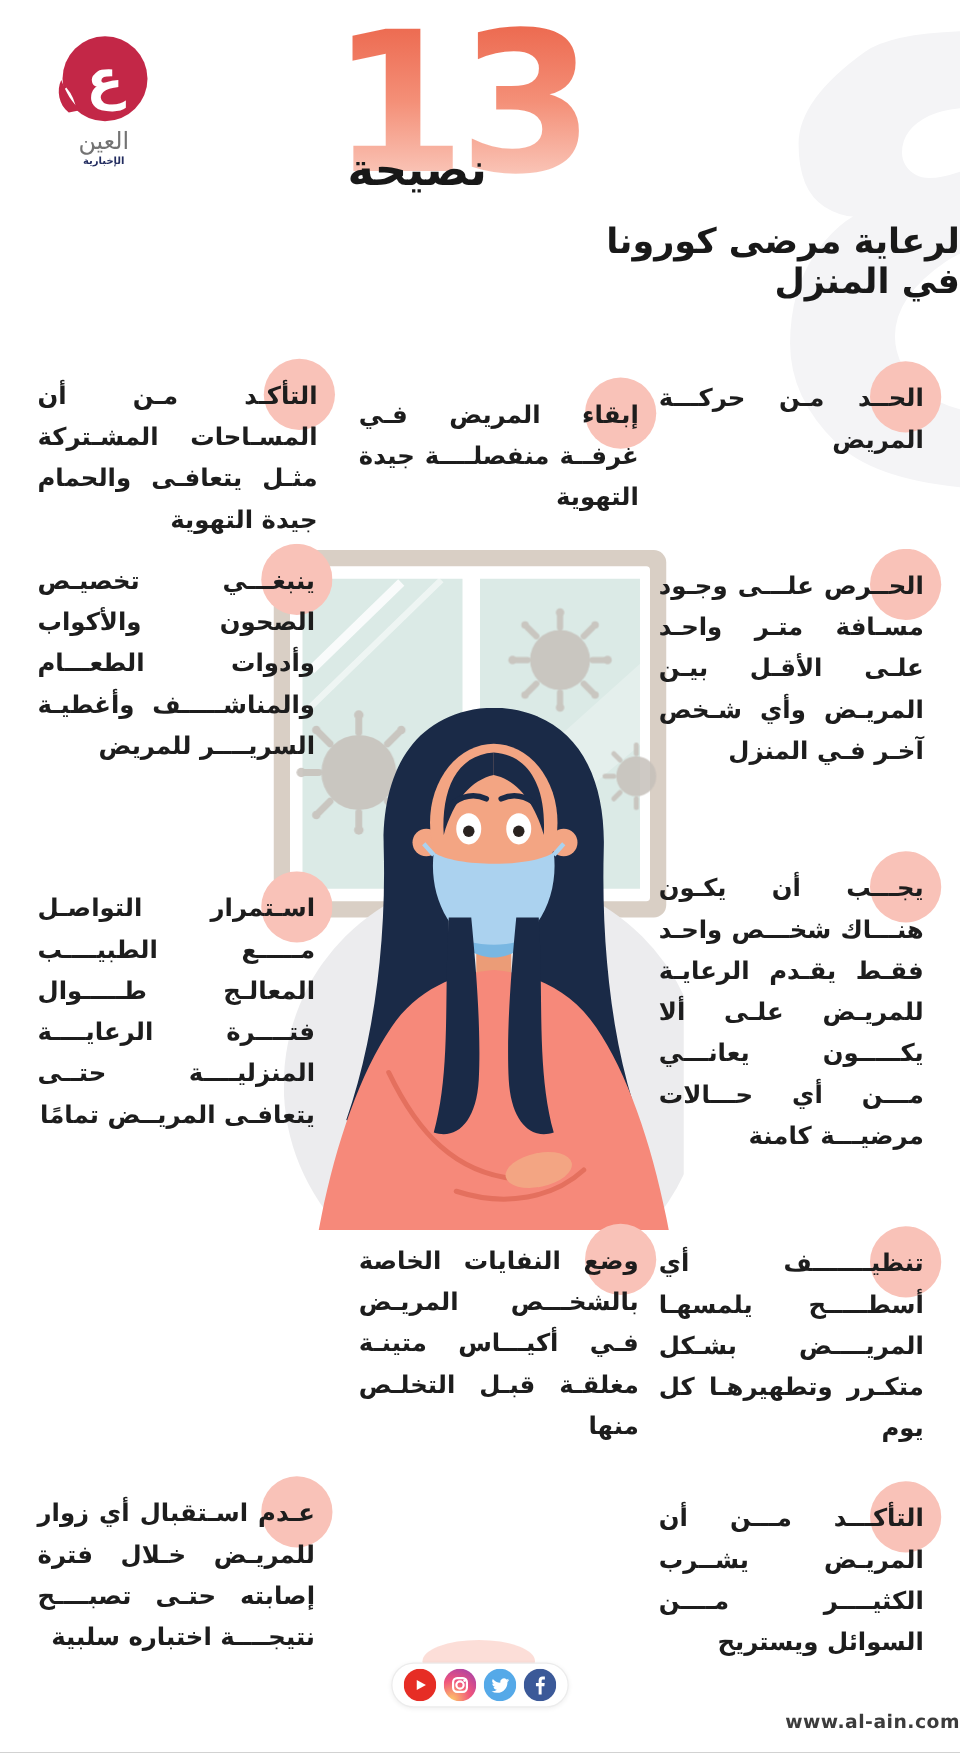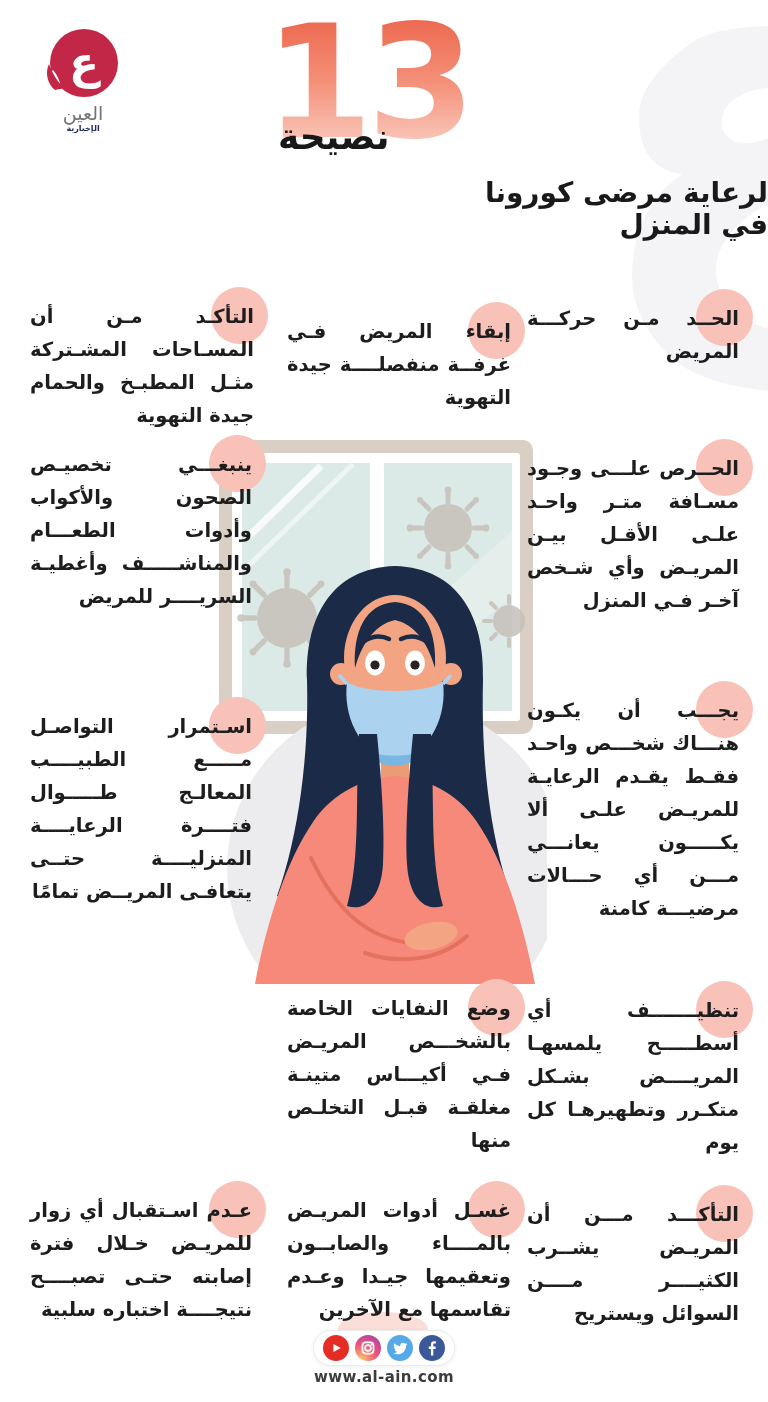--- a/index.html
+++ b/index.html
@@ -57,21 +57,21 @@
     background:#ffffff; border:1px solid #ececec; border-radius:19px;
     padding:4px 9px; box-shadow:0 1px 4px rgba(0,0,0,0.07);
   }
   .social-pill .icon { width:26px; height:26px; display:block; cursor:pointer; }
   .pink-glow {
     position:absolute; top:1312px; left:338px; width:90px; height:34px; z-index:1;
     background:#f9c2b8; opacity:.55; border-radius:50%;
   }
   .site-url {
     position:absolute; top:1368px; left:0; width:768px; z-index:4;
-    text-align:center; direction:ltr;
+    text-align:right; direction:ltr;
     font-size:15px; font-weight:bold; color:#3c3c3c; letter-spacing:.4px;
   }
 </style>
 </head>
 <body>
 
 <div class="page">
 
   <div class="watermark">ع</div>
 
@@ -190,21 +190,21 @@
   <div class="tip" style="left:527px;top:302px;width:212px">
     <span class="tip-dot"></span>
     <p class="tip-text">الحــد مـن حركـــة المريض</p>
   </div>
   <div class="tip" style="left:287px;top:315px;width:224px">
     <span class="tip-dot"></span>
     <p class="tip-text">إبقاء المريض فـي غرفــة منفصلــــة جيدة التهوية</p>
   </div>
   <div class="tip" style="left:30px;top:300px;width:224px">
     <span class="tip-dot"></span>
-    <p class="tip-text">التأكـد مـن أن المسـاحات المشـتركة مثـل المطبـخ والحمام جيدة التهوية</p>
+    <p class="tip-text">التأكـد مـن أن المسـاحات المشـتركة مثـل يتعافـى والحمام جيدة التهوية</p>
   </div>
   <div class="tip" style="left:527px;top:452px;width:212px">
     <span class="tip-dot"></span>
     <p class="tip-text">الحــرص علـــى وجـود مسـافة متـر واحـد علـى الأقـل بيـن المريـض وأي شـخص آخـر فـي المنزل</p>
   </div>
   <div class="tip" style="left:30px;top:448px;width:222px">
     <span class="tip-dot"></span>
     <p class="tip-text">ينبغـــي تخصيـص الصحون والأكواب وأدوات الطعـــام والمناشـــــف وأغطيـة السريــــر للمريض</p>
   </div>
   <div class="tip" style="left:527px;top:694px;width:212px">
@@ -219,24 +219,20 @@
     <span class="tip-dot"></span>
     <p class="tip-text">تنظيـــــــف أي أسطـــــح يلمسهـا المريــــض بشـكل متكـرر وتطهيرهـا كل يوم</p>
   </div>
   <div class="tip" style="left:287px;top:992px;width:224px">
     <span class="tip-dot"></span>
     <p class="tip-text">وضع النفايات الخاصة بالشخـــص المريـض فـي أكيـــاس متينـة مغلقـة قبـل التخلـص منها</p>
   </div>
   <div class="tip" style="left:527px;top:1198px;width:212px">
     <span class="tip-dot"></span>
     <p class="tip-text">التأكـــد مـــن أن المريـض يشــرب الكثيــــر مــــن السوائل ويستريح</p>
-  </div>
-  <div class="tip" style="left:287px;top:1194px;width:224px">
-    <span class="tip-dot"></span>
-    <p class="tip-text">غسـل أدوات المريـض بالمــــاء والصابــون وتعقيمها جيـدا وعـدم تقاسمها مع الآخرين</p>
   </div>
   <div class="tip" style="left:30px;top:1194px;width:222px">
     <span class="tip-dot"></span>
     <p class="tip-text">عـدم اسـتقبال أي زوار للمريـض خـلال فترة إصابته حتـى تصبــــح نتيجــــة اختباره سلبية</p>
   </div>
 
   <div class="pink-glow"></div>
   <div class="social-pill">
     <svg class="icon" viewBox="0 0 24 24">
       <circle cx="12" cy="12" r="12" fill="#e62d25"></circle>

